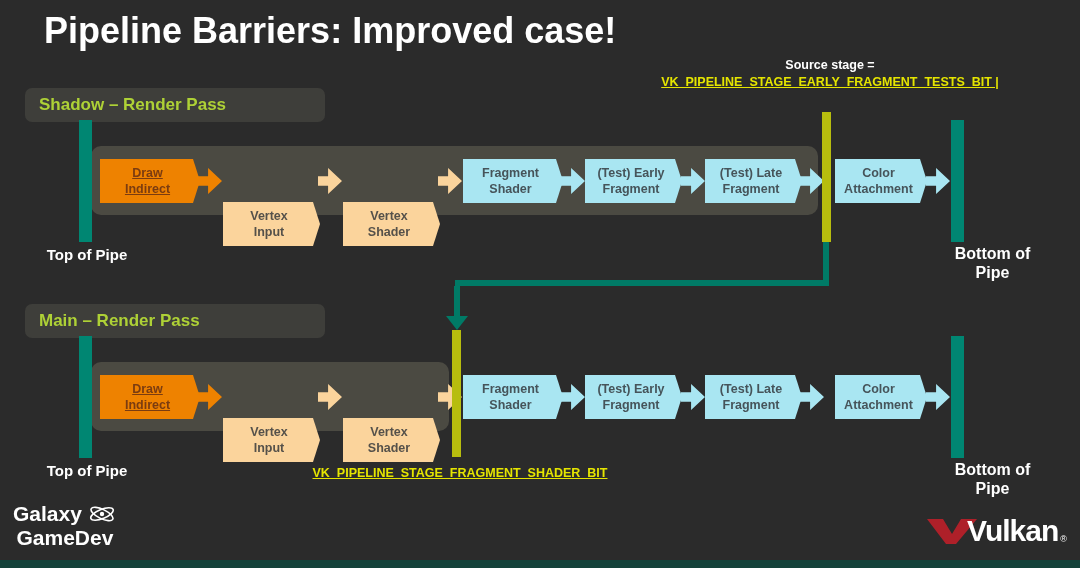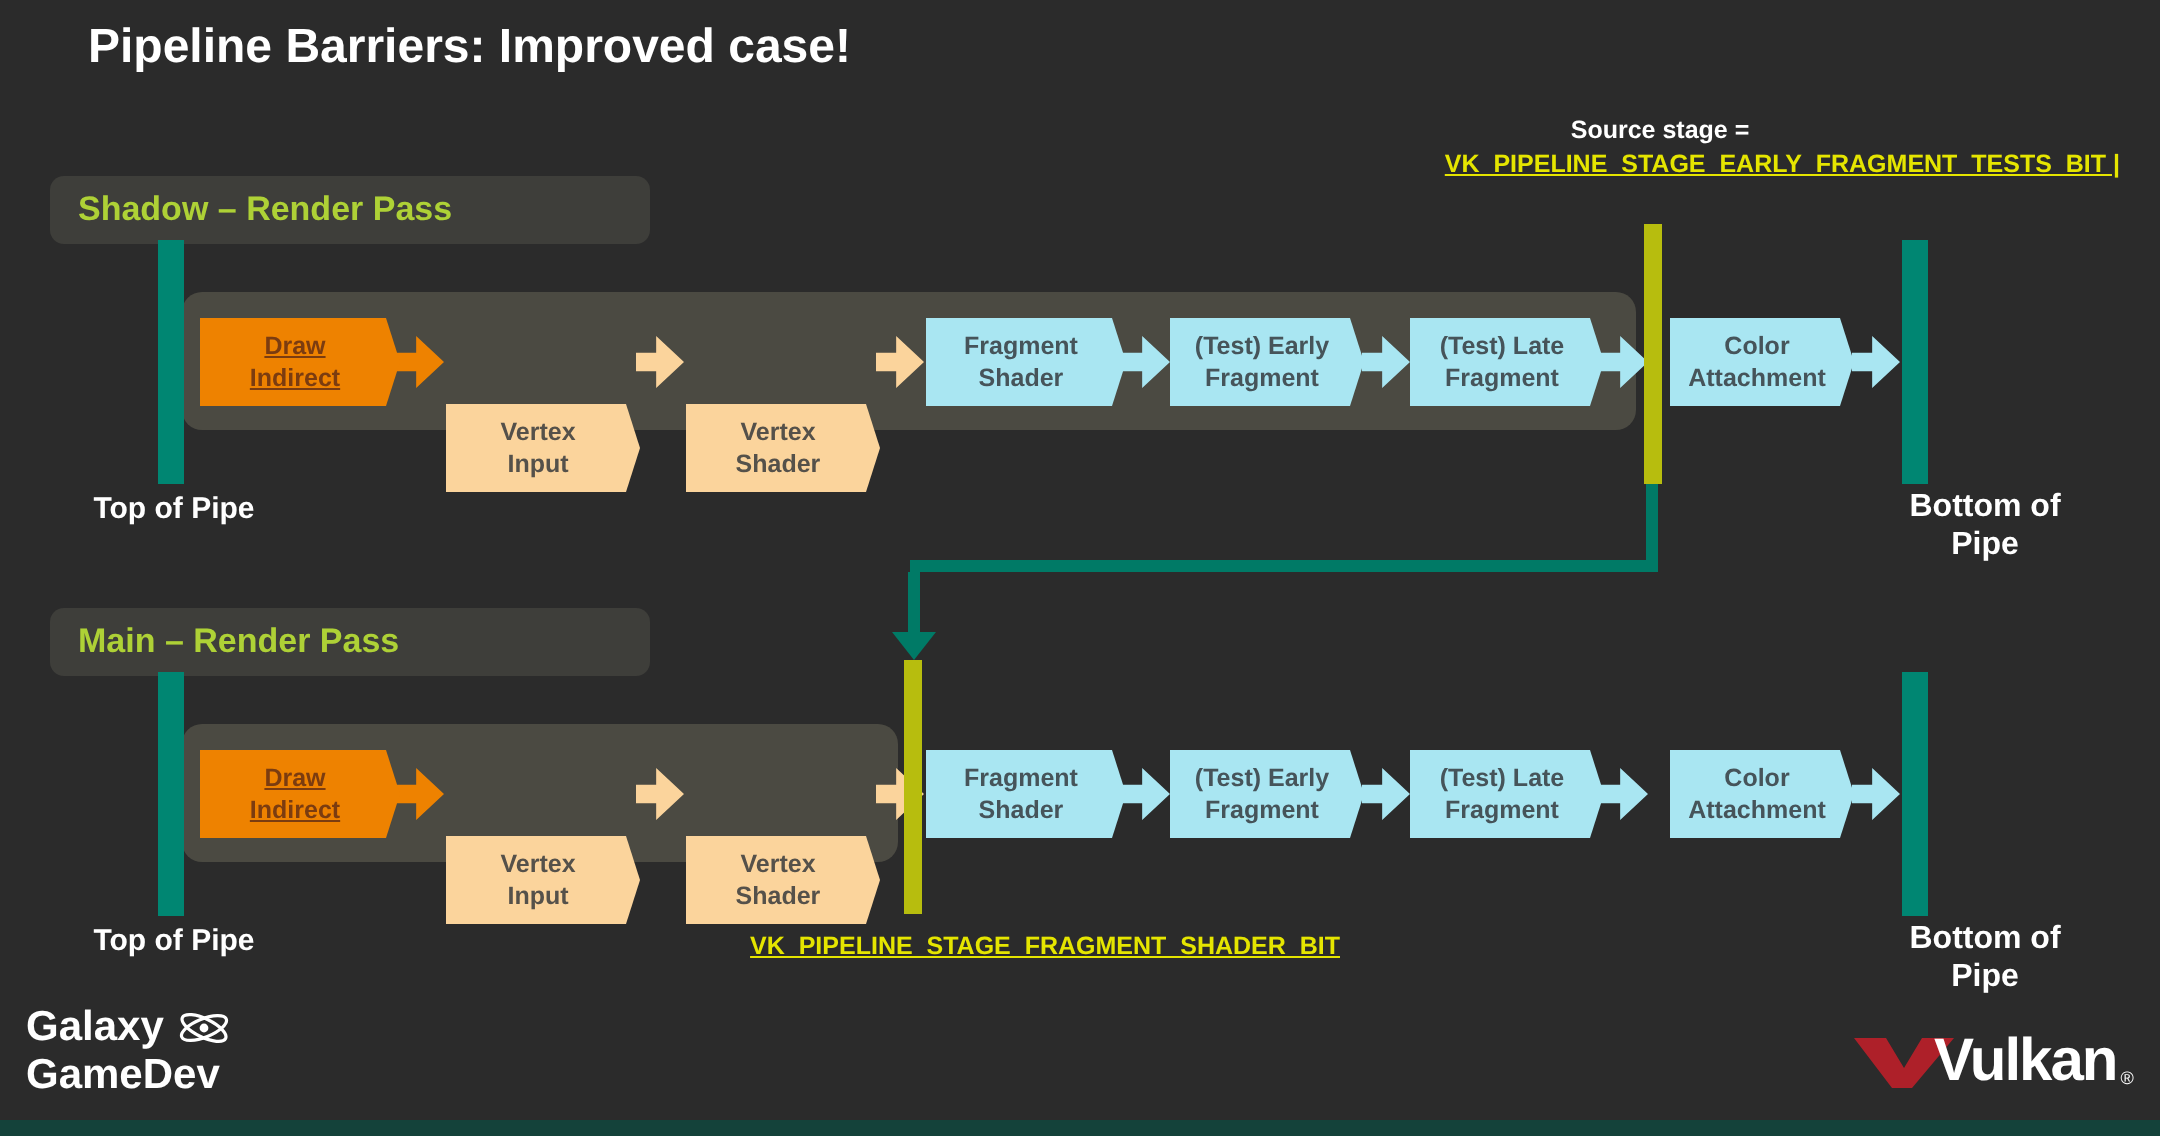--- a/index.html
+++ b/index.html
@@ -1,21 +1,21 @@
 <!DOCTYPE html>
 <html style="--bg: #2b2b2b; --pill-bg: #3e3e3a; --pass-title: #aed136; --container: #4b4a42; --teal: #008672; --olive: #b7bd0e; --connector: #007a66; --orange: #ee8200; --orange-text: #7b3c10; --peach: #fbd49c; --peach-text: #55514a; --cyan: #a9e6f2; --cyan-text: #46545a; --vk-yellow: #e5e500; --vulkan-red: #ae2029; --footer-strip: #14423a;"><head>
 <meta charset="utf-8">
 <style>
   * { margin:0; padding:0; box-sizing:border-box; }
   html,body { background:#111; }
   .slide {
     position:relative; width:1080px; height:568px; overflow:hidden;
     background:var(--bg); font-family:"Liberation Sans", sans-serif;
   }
-  .title { position:absolute; left:44px; top:10px; font-size:24px; font-weight:bold; color:#fff; }
+  .title { position:absolute; left:44px; top:10px; font-size:36px; font-weight:bold; color:#fff; }
 
   
   .pass { position:absolute; left:0; width:1080px; height:216px; }
   .pass.shadow { top:88px; }
   .pass.main   { top:304px; }
 
   .pass-pill {
     position:absolute; left:25px; top:0; width:300px; height:34px;
     background:var(--pill-bg); border-radius:7px;
     display:flex; align-items:center; padding-left:14px;
@@ -54,37 +54,37 @@
   .barrier-bar { position:absolute; width:9px; background:var(--olive); z-index:4; }
   .pass.shadow .barrier-bar { left:822px; top:24px; height:130px; }
   .pass.main   .barrier-bar { left:452px; top:26px; height:127px; }
 
   .top-of-pipe    { position:absolute; left:22px;  top:158px; width:130px; text-align:center; color:#fff; font-weight:bold; font-size:15px; }
   .bottom-of-pipe { position:absolute; left:935px; top:156px; width:115px; text-align:center; color:#fff; font-weight:bold; font-size:16px; line-height:1.2; }
 
   
   .stage-note { position:absolute; text-align:center; font-weight:bold; font-size:12.5px; line-height:1.35; z-index:6; }
   .stage-note .note-label { color:#fff; }
-  .stage-note .note-value { color:var(--vk-yellow); text-decoration:underline;text-align:right; }
+  .stage-note .note-value { color:var(--vk-yellow); text-decoration:underline; }
   #source-note { left:600px; top:57px;  width:460px; }
   #dest-note   { left:250px; top:465px; width:420px; }
 
   
   .connector { position:absolute; background:var(--connector); z-index:1; }
   #conn-v1 { left:823px; top:238px; width:6px;  height:46px; }
   #conn-h  { left:455px; top:280px; width:374px; height:6px; }
   #conn-v2 { left:454px; top:286px; width:6px;  height:31px; }
   #conn-arrowhead {
     position:absolute; left:446px; top:316px; width:0; height:0; z-index:1;
     border-left:11px solid transparent; border-right:11px solid transparent;
     border-top:14px solid var(--connector);
   }
 
   
-  .galaxy { position:absolute; left:13px; top:502px; color:#fff; font-weight:bold; font-size:21px; line-height:1.15; z-index:5; }
+  .galaxy { position:absolute; left:13px; top:502px; color:#fff; font-weight:bold; font-size:21px; line-height:1.15; z-index:5;text-align:center; }
   .galaxy .row { display:flex; align-items:center; gap:5px; }
   .vulkan { position:absolute; left:925px; top:514px; display:flex; align-items:center; z-index:5; }
   .vulkan .word { color:#fff; font-weight:bold; font-size:30px; letter-spacing:-1px; margin-left:-12px; }
   .vulkan .reg { color:#fff; font-size:9px; margin-left:2px; align-self:flex-end; padding-bottom:4px; }
   .bottom-strip { position:absolute; left:0; bottom:0; width:100%; height:8px; background:var(--footer-strip); z-index:5; }
 </style>
 </head>
 <body>
 
 <div class="slide">

